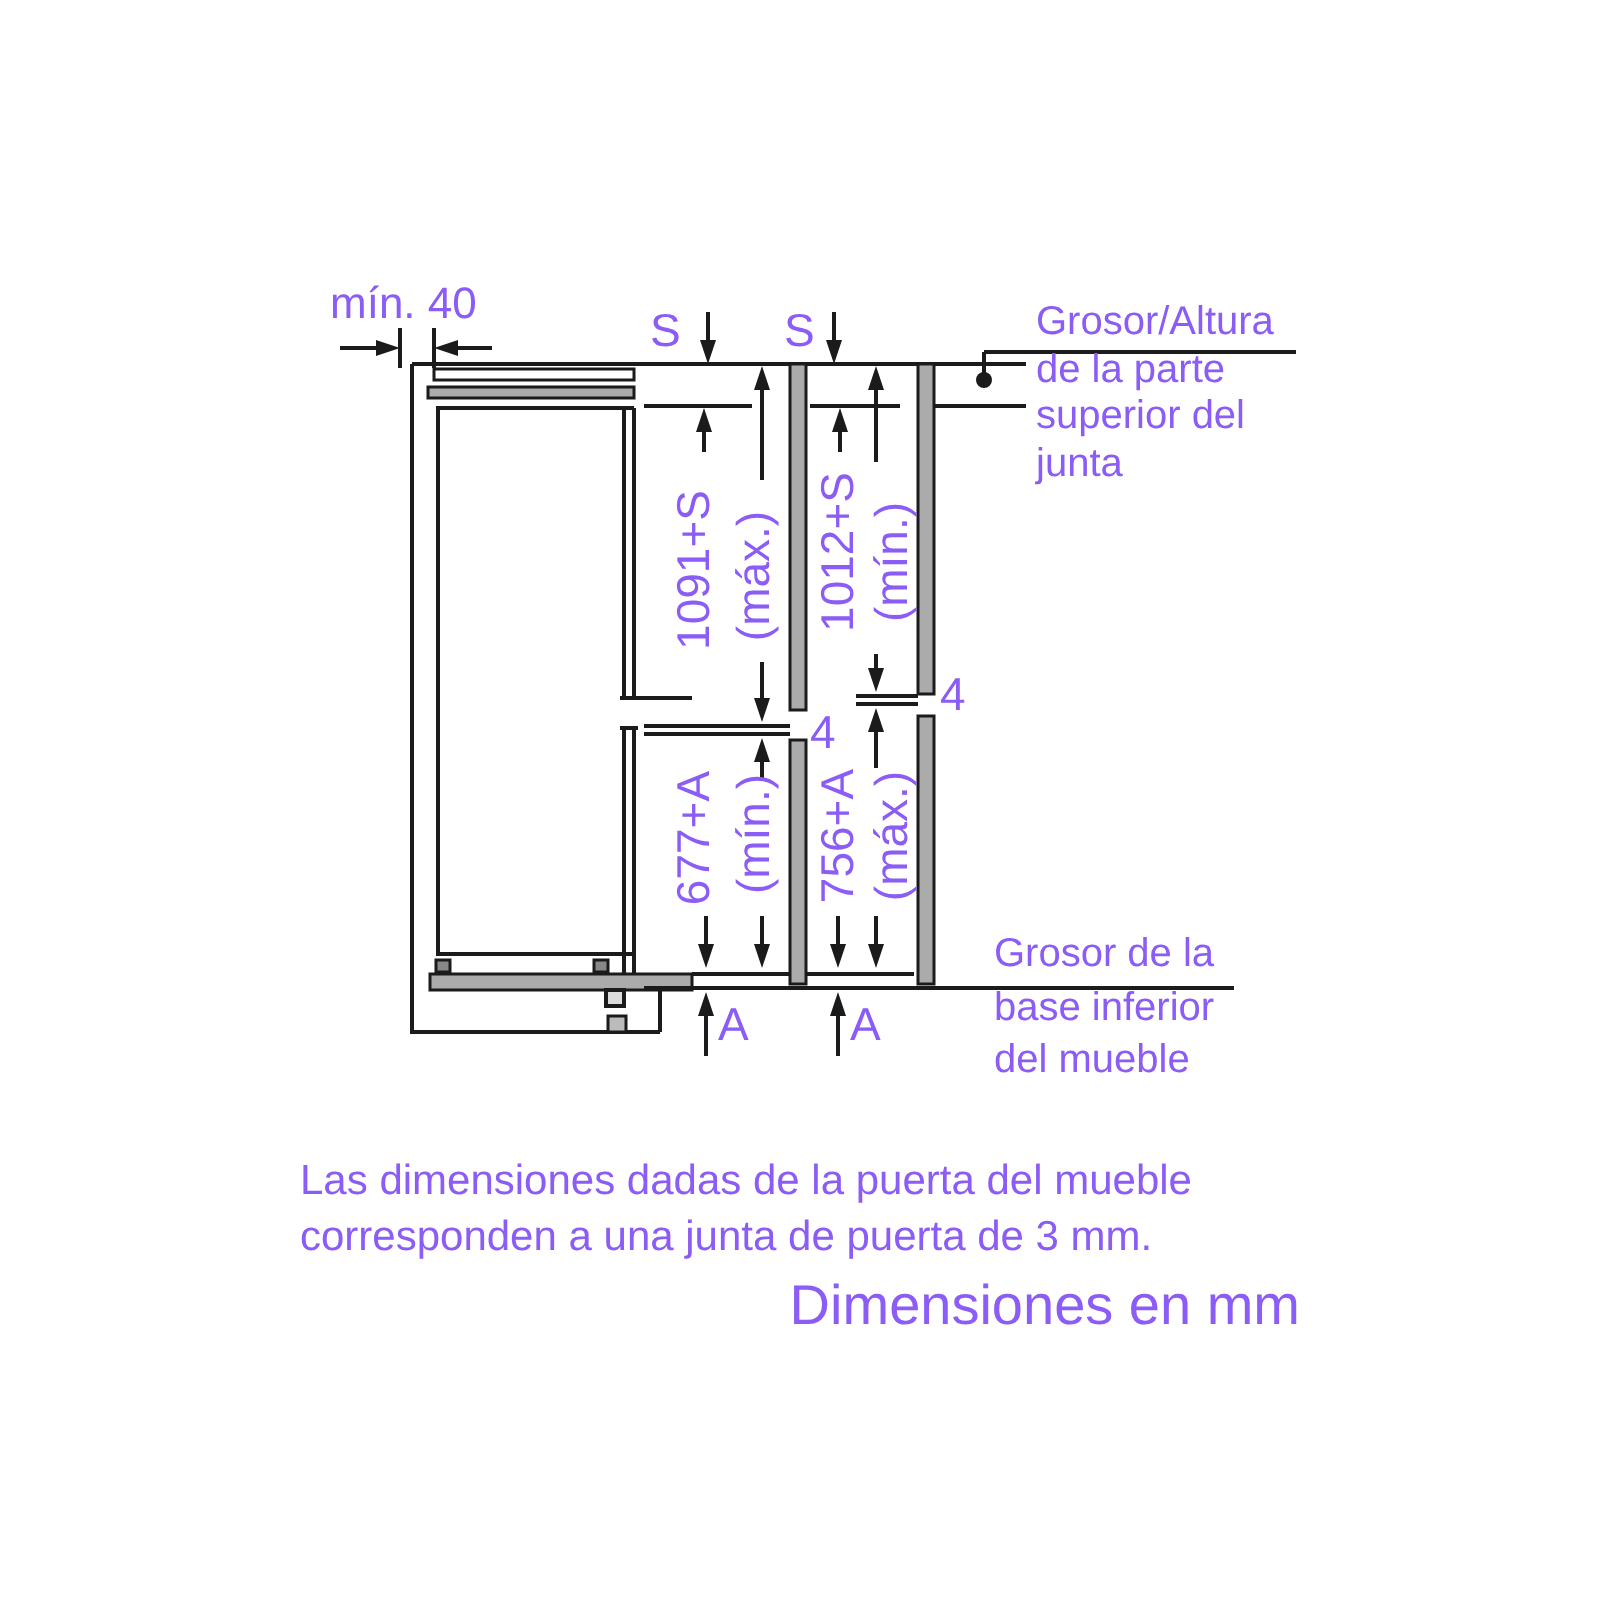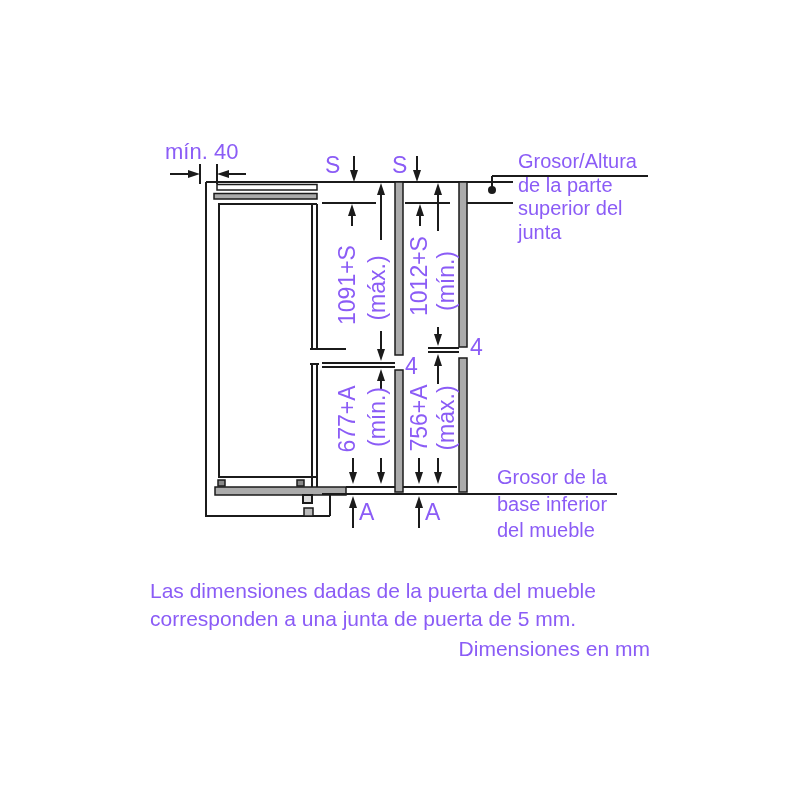--- a/index.html
+++ b/index.html
@@ -11,21 +11,21 @@
   #diagram-svg{position:absolute;left:0;top:0;}
   .lbl{position:absolute;white-space:pre-line;line-height:1.15;}
   .dim{font-size:23px;}
   .rot{
     position:absolute;white-space:nowrap;font-size:23px;
     transform:translate(-50%,-50%) rotate(-90deg);
   }
   .callout{font-size:20px;line-height:23.5px;}
   .callout.bottom{line-height:26.5px;}
   .note{font-size:21px;line-height:28px;}
-  .units{font-size:21px;text-align:right;}
+  .units{font-size:28px;text-align:right;}
 </style>
 </head>
 <body>
 
 <div id="stage">
 
   <svg id="diagram-svg" width="800" height="800" viewBox="0 0 800 800" stroke="#1b1b1b" stroke-width="2" fill="none">
 
     <g>
       <line x1="206" y1="182" x2="206" y2="516"></line>
@@ -151,17 +151,17 @@
   <div class="rot" style="left:446px;top:418px;">(máx.)</div>
 
   <div class="lbl dim" style="left:359px;top:499px;">A</div>
   <div class="lbl dim" style="left:425px;top:499px;">A</div>
 
   <div class="lbl callout bottom" style="left:485px;top:464px;width:160px;margin-left:12px;">Grosor de la
 base inferior
 del mueble</div>
 
   <div class="lbl note" style="left:150px;top:577px;width:520px;">Las dimensiones dadas de la puerta del mueble
-corresponden a una junta de puerta de 5 mm.</div>
+corresponden a una junta de puerta de 3 mm.</div>
 
   <div class="lbl units" style="left:350px;top:637px;width:300px;">Dimensiones en mm</div>
 
 </div>
 
 </body></html>

